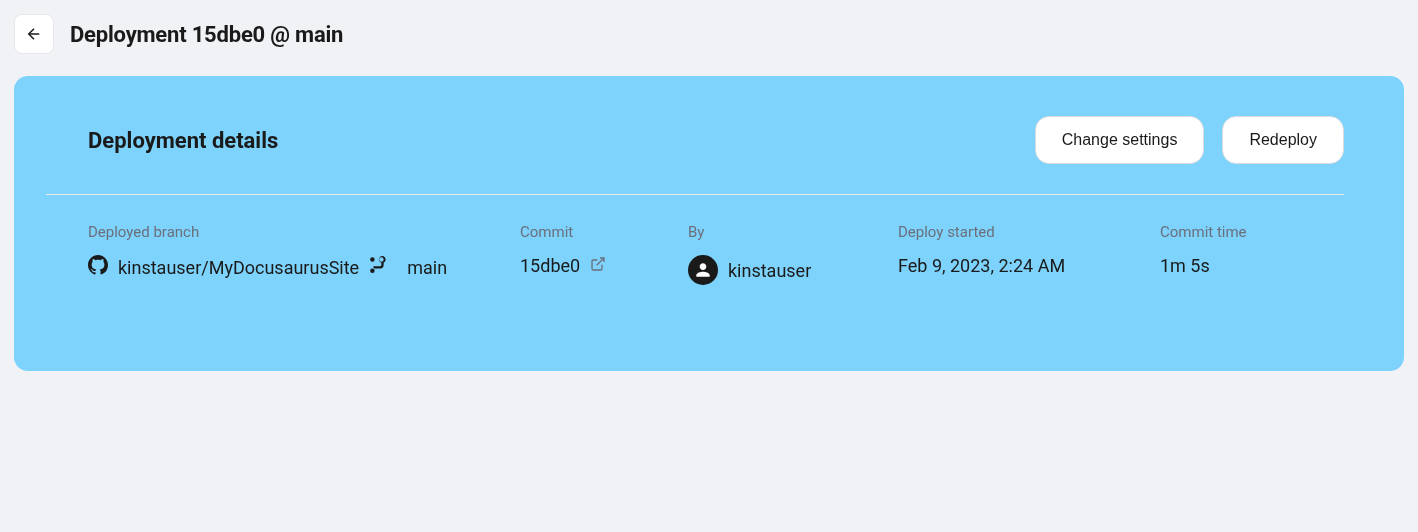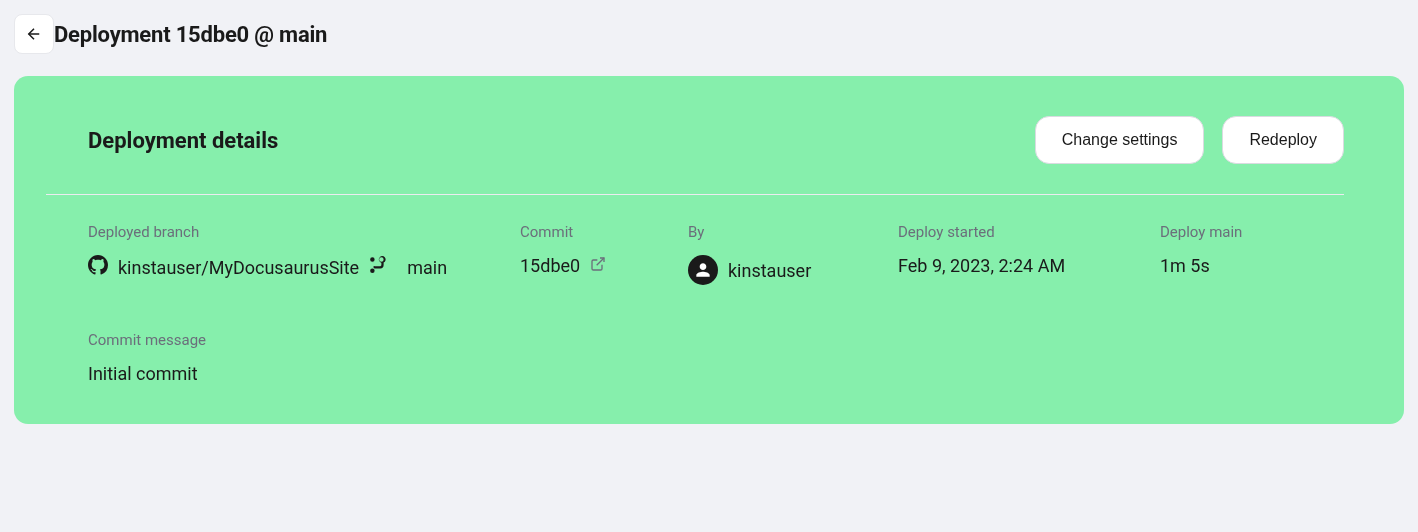--- a/index.html
+++ b/index.html
@@ -11,20 +11,21 @@
       font-family: -apple-system, BlinkMacSystemFont, "Segoe UI", Roboto, Helvetica, Arial, sans-serif;
       background: #f1f2f6;
       width: 1418px;
       height: 532px;
       overflow: hidden;
     }
     .topbar {
       display: flex;
       align-items: center;
       padding: 14px 14px 14px 14px;
+      gap: 16px;
     }
     .back-btn {
       width: 40px;
       height: 40px;
       background: #fff;
       border: 1px solid #e7e8ec;
       border-radius: 8px;
       display: flex;
       align-items: center;
       justify-content: center;
@@ -37,21 +38,21 @@
       stroke-width: 2;
       fill: none;
     }
     .page-title {
       font-size: 22px;
       font-weight: 700;
       color: #1a1a1a;
       letter-spacing: -0.2px;
     }
     .card {
-      background: #86efac;
+      background: #7dd3fc;
       margin: 8px 14px 0 14px;
       border-radius: 14px;
       padding: 40px 60px 40px 32px;
     }
     .card-header {
       display: flex;
       align-items: center;
       justify-content: space-between;
       padding-bottom: 30px;
       border-bottom: 1px solid #ececf0;
@@ -210,27 +211,21 @@
           <span>kinstauser</span>
         </div>
       </div>
 
       <div class="field col-started">
         <div class="field-label">Deploy started</div>
         <div class="field-value">Feb 9, 2023, 2:24 AM</div>
       </div>
 
       <div class="field col-time">
-        <div class="field-label">Deploy main</div>
+        <div class="field-label">Commit time</div>
         <div class="field-value">1m 5s</div>
       </div>
     </div>
 
 
-    <div class="row" style="margin-bottom:0">
-      <div class="field">
-        <div class="field-label">Commit message</div>
-        <div class="field-value">Initial commit</div>
-      </div>
-    </div>
 
   </div>
 </div>
 
 </body></html>

